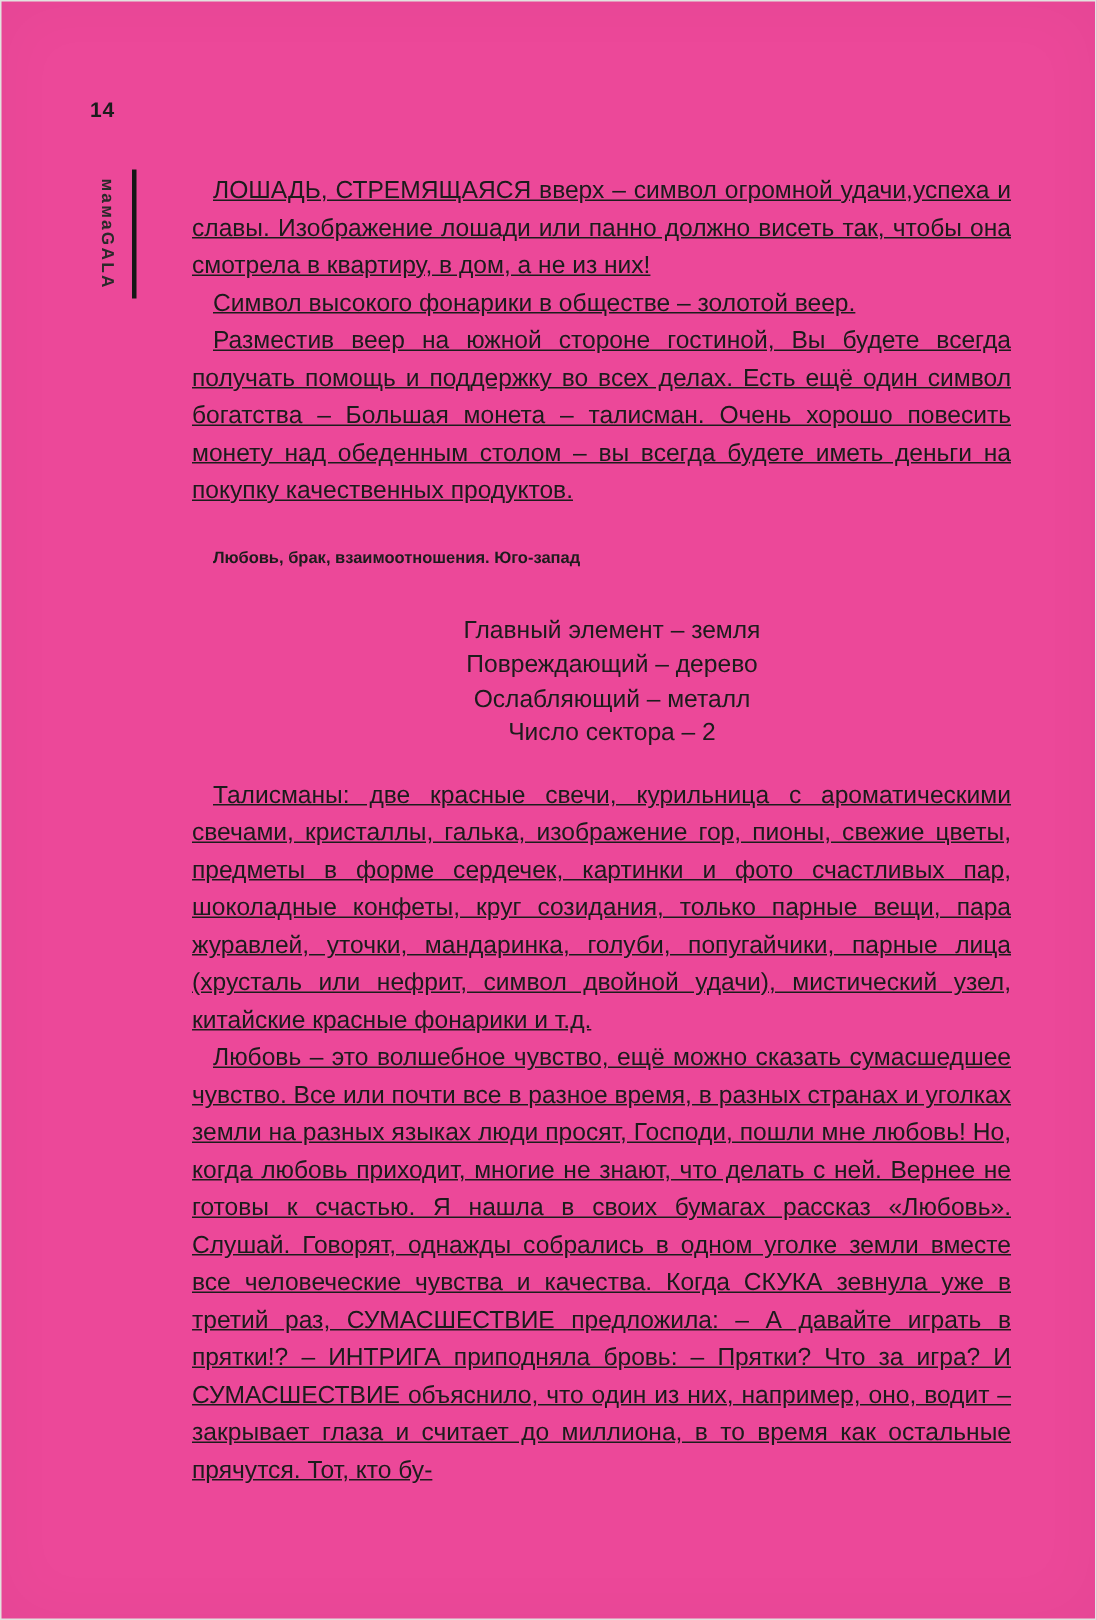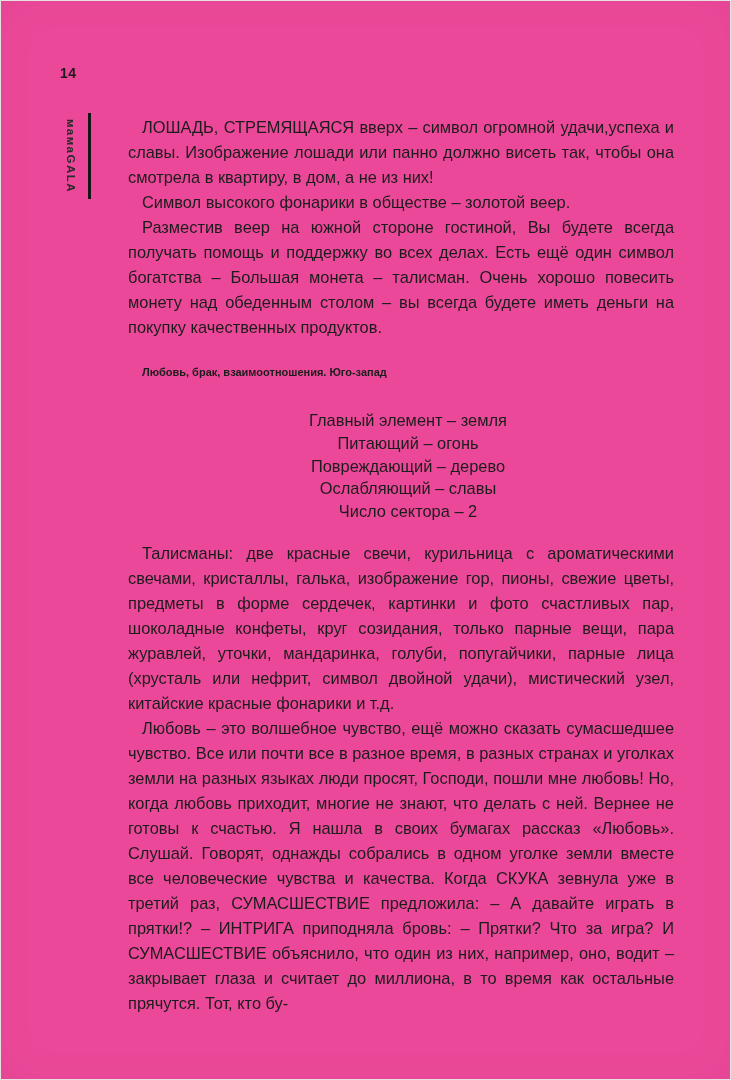--- a/index.html
+++ b/index.html
@@ -59,20 +59,21 @@
     top: 114px;
     width: 546px;
     font-size: 16.4px;
     line-height: 25px;
     color: #1c1c1c;
   }
   .text-column p.p {
     margin: 0;
     text-align: justify;
     text-indent: 14px;
+    text-decoration: underline;
   }
   .text-column h2.h {
     margin: 0;
     font-size: 11px;
     line-height: 25px;
     font-weight: bold;
     padding-left: 14px;
   }
   .text-column p.line {
     margin: 0;
@@ -93,21 +94,20 @@
   <div class="sidebar-rule"></div>
 
   <div class="text-column">
       <p class="p">ЛОШАДЬ, СТРЕМЯЩАЯСЯ вверх – символ огромной удачи,успеха и славы. Изображение лошади или панно должно висеть так, чтобы она смотрела в квартиру, в дом, а не из них!</p>
       <p class="p">Символ высокого фонарики в обществе – золотой веер.</p>
       <p class="p">Разместив веер на южной стороне гостиной, Вы будете всегда получать помощь и поддержку во всех делах. Есть ещё один символ богатства – Большая монета – талисман. Очень хорошо повесить монету над обеденным столом – вы всегда будете иметь деньги на покупку качественных продуктов.</p>
       <div class="gap" style="height: 20px;"></div>
       <h2 class="h">Любовь, брак, взаимоотношения.  Юго-запад</h2>
       <div class="gap" style="height: 24px;"></div>
       <p class="line">Главный элемент – земля</p>
-      <p class="line">Питающий – огонь</p>
       <p class="line">Повреждающий – дерево</p>
-      <p class="line">Ослабляющий – славы</p>
+      <p class="line">Ослабляющий – металл</p>
       <p class="line">Число сектора – 2</p>
       <div class="gap" style="height: 18px;"></div>
       <p class="p">Талисманы: две красные свечи, курильница с ароматическими свечами, кристаллы, галька, изображение гор, пионы, свежие цветы, предметы в форме сердечек, картинки и фото счастливых пар, шоколадные конфеты, круг созидания, только парные вещи, пара журавлей, уточки, мандаринка, голуби, попугайчики, парные лица (хрусталь или нефрит, символ двойной удачи), мистический узел, китайские красные фонарики и т.д.</p>
       <p class="p">Любовь – это волшебное чувство, ещё можно сказать сумасшедшее чувство. Все или почти все в разное время, в разных странах и уголках земли на разных языках люди просят, Господи, пошли мне любовь! Но, когда любовь приходит, многие не знают, что делать с ней. Вернее не готовы к счастью. Я нашла в своих бумагах рассказ «Любовь». Слушай. Говорят, однажды собрались в одном уголке земли вместе все человеческие чувства и качества. Когда СКУКА зевнула уже в третий раз, СУМАСШЕСТВИЕ предложила: – А давайте играть в прятки!? – ИНТРИГА приподняла бровь: – Прятки? Что за игра? И СУМАСШЕСТВИЕ объяснило, что один из них, например, оно, водит – закрывает глаза и считает до миллиона, в то время как остальные прячутся. Тот, кто бу-</p>
     </div>
 </div>
 
 </body></html>

